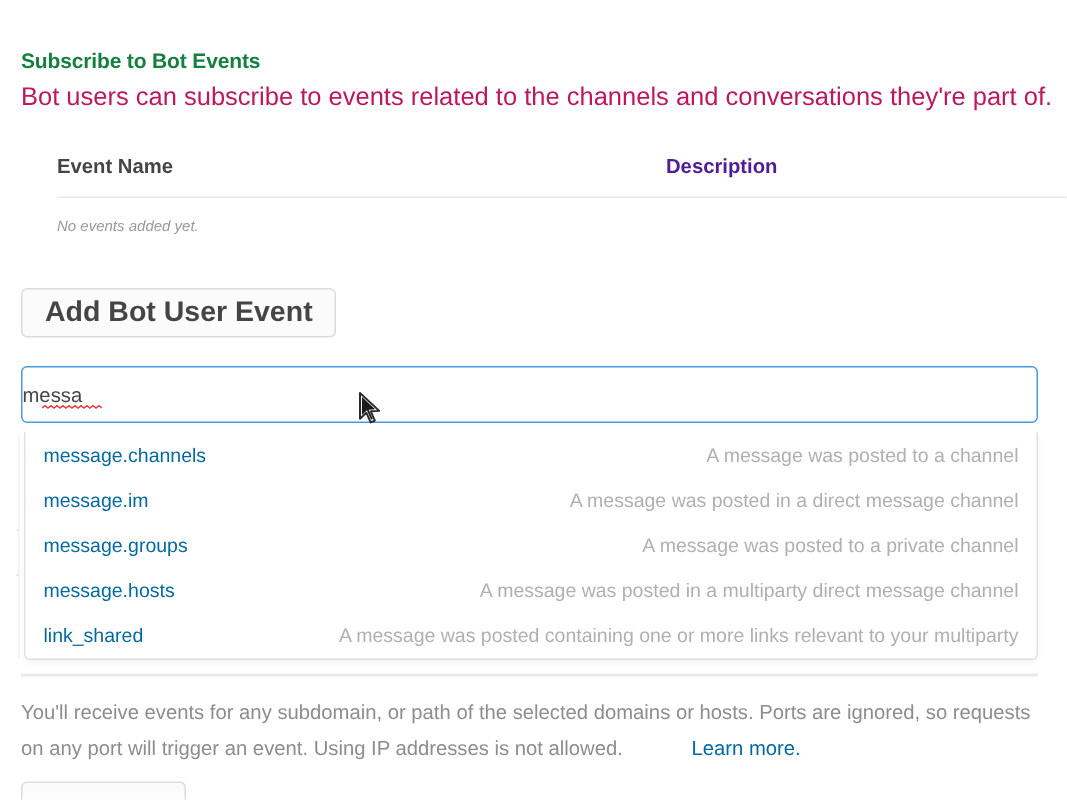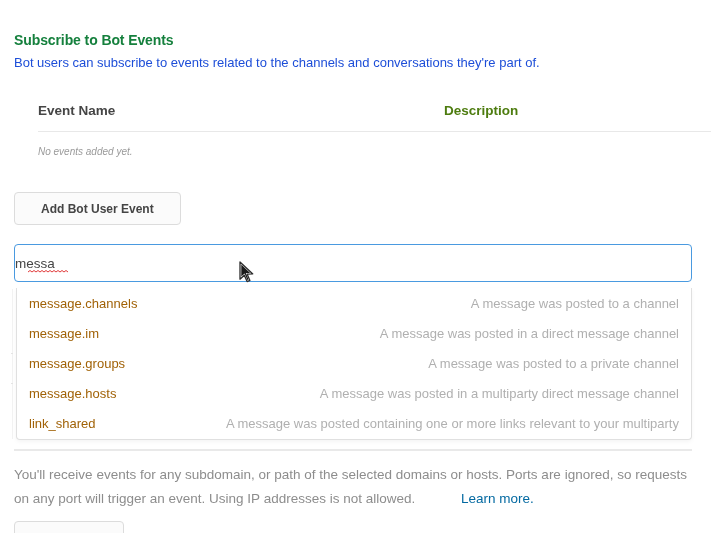--- a/index.html
+++ b/index.html
@@ -32,22 +32,22 @@
     font-weight: bold;
     color: #15803d;
     letter-spacing: -0.1px;
     white-space: nowrap;
     margin-top: 17px;
   }
   .page-subtitle {
     position: absolute;
     left: 14px;
     top: 55px;
-    font-size: 13px;
-    color: #1d4ed8;
+    font-size: 17px;
+    color: #be185d;
     white-space: nowrap;
   }
 
   
   .events-table {
     position: absolute;
     left: 14px;
     top: 103px;
     width: 678px;
     margin-left: 24px;
@@ -63,21 +63,21 @@
     font-size: 13.5px;
     font-weight: bold;
     color: #454545;
   }
   .col-description {
     position: absolute;
     left: 406px;
     top: 0;
     font-size: 13.5px;
     font-weight: bold;
-    color: #4d7c0f;
+    color: #4c1d95;
   }
   .table-rule {
     position: absolute;
     left: 0;
     top: 28px;
     width: 678px;
     height: 1px;
     background: #e8e8e8;
   }
   .empty-note {
@@ -88,29 +88,29 @@
     font-style: italic;
     color: #9a9a9a;
   }
 
   
   .add-event-button {
     position: absolute;
     left: 14px;
     top: 192px;
     height: 33px;
-    padding: 0 26px;
+    padding: 0 15px;
     display: flex;
     align-items: center;
     justify-content: center;
     background: #fbfbfb;
     border: 1px solid #dcdcdc;
     border-radius: 4px;
     font-family: "Liberation Sans", "DejaVu Sans", sans-serif;
-    font-size: 12px;
+    font-size: 19px;
     font-weight: bold;
     color: #454545;
     box-sizing: border-box;
     cursor: pointer;
     white-space: nowrap;
   }
 
   
   .event-search-input {
     position: absolute;
@@ -156,21 +156,21 @@
     position: relative;
     height: 30px;
     padding: 0 12px;
     display: flex;
     align-items: center;
     justify-content: space-between;
     cursor: pointer;
   }
   .row-name {
     font-size: 13px;
-    color: #a16207;
+    color: #0369a1;
     white-space: nowrap;
   }
   .row-desc {
     font-size: 13px;
     color: #b0b0b0;
     white-space: nowrap;
     text-align: center;
   }
 
   

